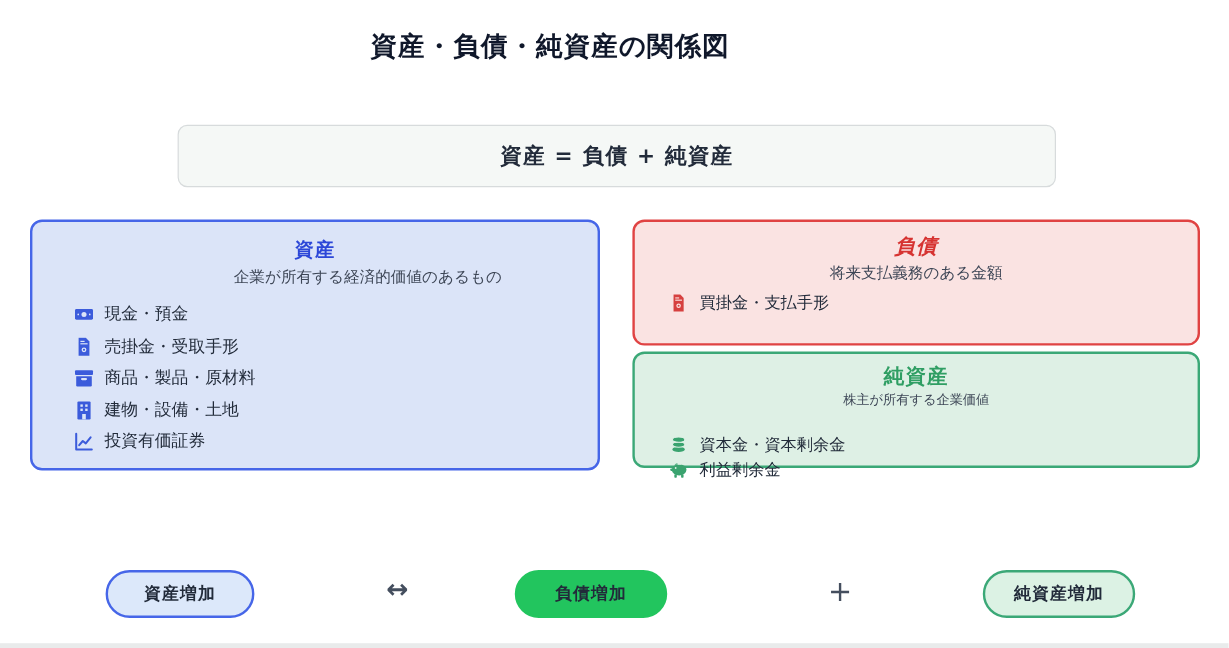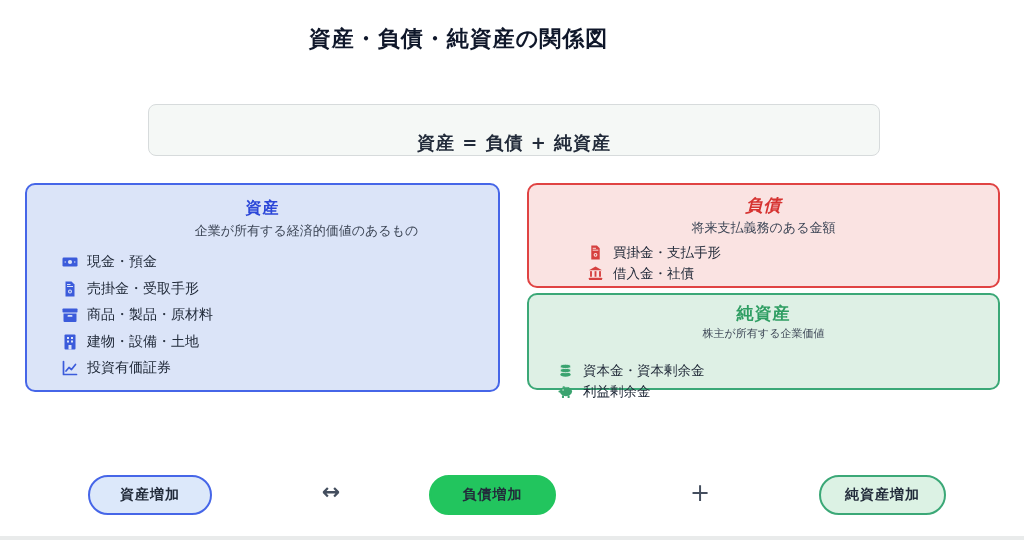--- a/index.html
+++ b/index.html
@@ -7,21 +7,21 @@
     position:relative;width:1024px;height:540px;background:#ffffff;overflow:hidden;
     font-family:"DejaVu Sans","Liberation Sans",sans-serif;color:#28303f;
   }
   .page-title{
     position:absolute;top:24px;left:0;width:917px;text-align:center;
     font-size:22px;font-weight:bold;color:#0f172a;letter-spacing:1px;
   }
   .formula-box{
     position:absolute;left:148px;top:104px;width:732px;height:52px;box-sizing:border-box;
     background:#f5f8f6;border:1px solid #d7dbdc;border-radius:8px;
-    display:flex;align-items:flex-end;justify-content:center;
+    display:flex;align-items:center;justify-content:center;
     font-size:18px;font-weight:bold;color:#222b3a;letter-spacing:1px;
   }
   .box{position:absolute;box-sizing:border-box;border-radius:10px;}
   .box-assets{
     left:25px;top:183px;width:475px;height:209px;
     background:#dbe4f8;border:2px solid #4666e8;
   }
   .box-liab{
     left:527px;top:183px;width:473px;height:105px;
     background:#fae3e2;border:2px solid #e04343;
@@ -32,21 +32,21 @@
   }
   .box-title{width:100%;text-align:center;font-weight:bold;letter-spacing:1px;}
   .box-assets .box-title{margin-top:13px;font-size:16px;color:#2c47d8;}
   .box-liab .box-title{margin-top:9px;font-size:17px;color:#d63331;font-style:italic;}
   .box-net .box-title{margin-top:7px;font-size:17px;color:#2f9e63;}
   .box-subtitle{width:100%;text-align:center;color:#3d4656;}
   .box-assets .box-subtitle{margin-top:3px;font-size:13px;margin-left:44px;}
   .box-liab .box-subtitle{margin-top:2px;font-size:13px;}
   .box-net .box-subtitle{margin-top:1px;font-size:11px;}
   .items{margin-top:9px;}
-  .box-liab .items{margin-top:5px;margin-left:30px;}
+  .box-liab .items{margin-top:5px;}
   .box-net .items{margin-top:19px;}
   .item{
     display:flex;align-items:center;gap:9px;
     font-size:14px;color:#222b3a;height:26.5px;padding-left:35px;
   }
   .box-liab .item,.box-net .item{height:21.5px;padding-left:29px;font-size:13.5px;}
   .icon{display:inline-flex;width:16px;height:16px;flex:0 0 16px;}
   .c-blue{color:#3b5bdb;}
   .c-red{color:#d6403f;}
   .c-green{color:#3aa36f;}
@@ -148,32 +148,20 @@
           <svg width="15" height="15" viewBox="0 0 16 16">
               <path d="M3.5 0.5h6l3 3v12h-9z" fill="currentColor"></path>
               <rect x="5" y="3" width="3.5" height="1" fill="#fae3e2"></rect>
               <rect x="5" y="5" width="6" height="1" fill="#fae3e2"></rect>
               <circle cx="8" cy="10.5" r="2" fill="#fae3e2"></circle>
               <circle cx="8" cy="10.5" r="0.9" fill="currentColor"></circle>
             </svg>
         </span>
         <span>買掛金・支払手形</span>
       </div>
-      <div class="item">
-        <span class="icon c-red">
-          <svg width="15" height="15" viewBox="0 0 16 16" fill="currentColor">
-              <path d="M8 0.5 15 4.5H1z"></path>
-              <rect x="2.2" y="5.5" width="2" height="6"></rect>
-              <rect x="7" y="5.5" width="2" height="6"></rect>
-              <rect x="11.8" y="5.5" width="2" height="6"></rect>
-              <rect x="1" y="12.5" width="14" height="2.5" rx="0.5"></rect>
-            </svg>
-        </span>
-        <span>借入金・社債</span>
-      </div>
     </div>
   </div>
 
   <div class="box box-net">
     <div class="box-title">純資産</div>
     <div class="box-subtitle">株主が所有する企業価値</div>
     <div class="items">
       <div class="item">
         <span class="icon c-green">
           <svg width="15" height="15" viewBox="0 0 16 16" fill="currentColor">

